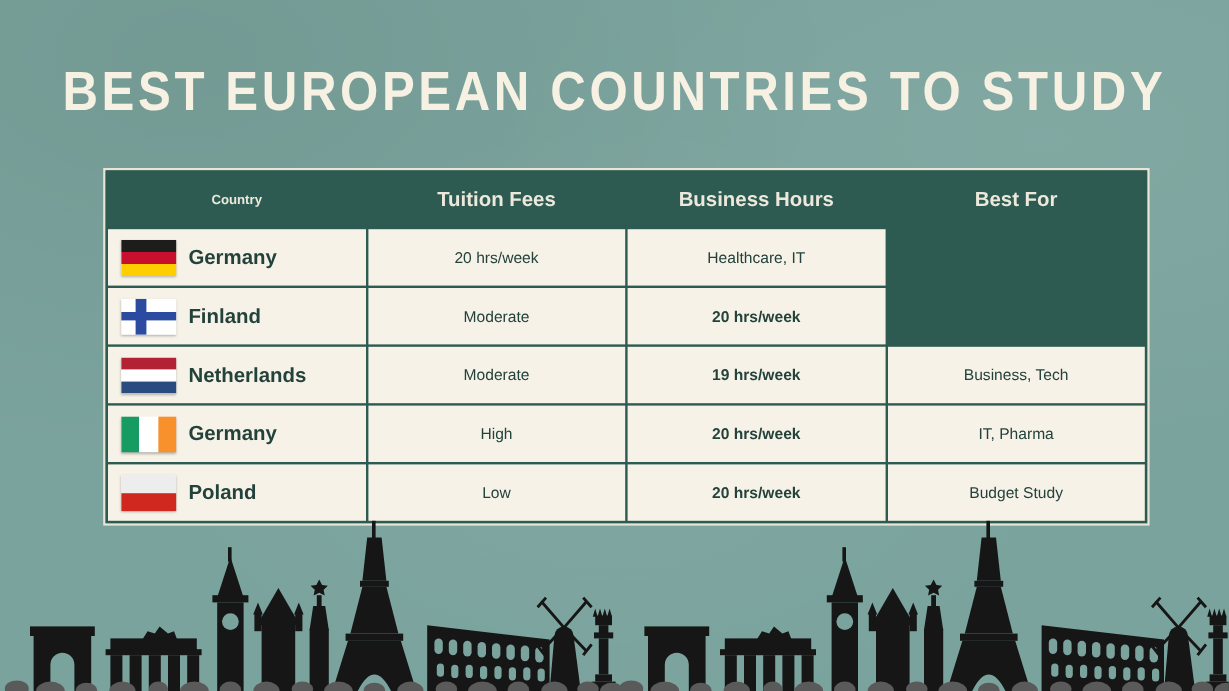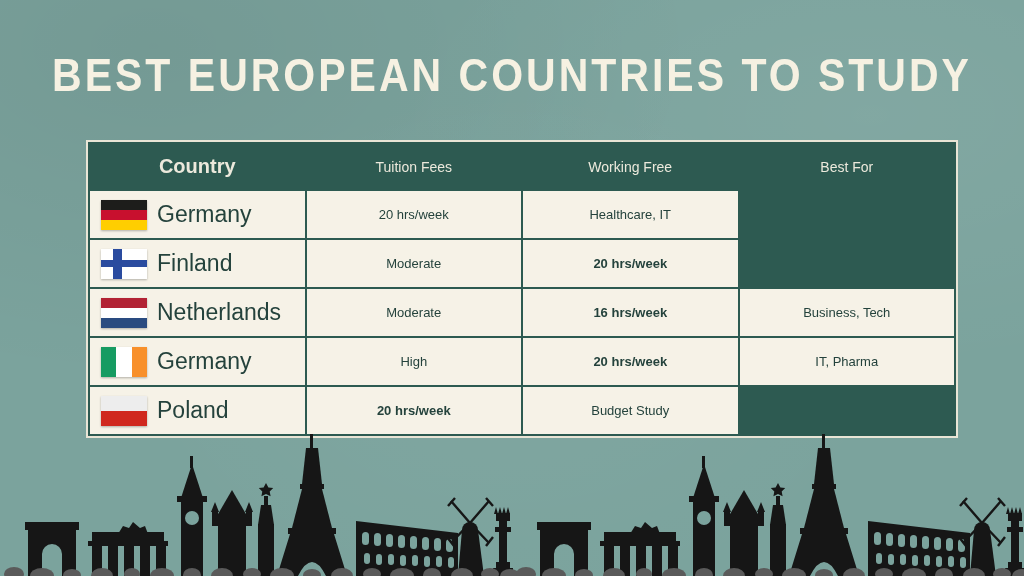--- a/index.html
+++ b/index.html
@@ -23,48 +23,48 @@
     position:absolute;left:88px;top:142px;width:864px;
     border:2px solid var(--grid-border,#2d5a51);
     box-shadow:0 0 0 2px var(--outer-border,#e9e5d6);
     background:var(--grid-border,#2d5a51);
   }
   .t-row{display:grid;grid-template-columns:1fr 1fr 1fr 1fr;gap:2px;margin-top:2px;}
   .t-row:first-child{margin-top:0;}
   .t-head .cell{
     background:var(--table-header-bg,#2d5a51);
     color:var(--header-text,#ece9dc);
-    height:45px;font-size:14px;font-weight:400;
+    height:45px;font-size:17px;font-weight:700;
   }
   .cell{
     display:flex;align-items:center;justify-content:center;
     background:var(--table-row-bg,#f6f2e7);
     color:var(--cell-text,#24423c);
     height:47px;font-size:13px;
   }
   .cell.emph{font-weight:700;}
-  .country-cell{justify-content:flex-start;padding-left:11px;font-size:23px;gap:10px;}
-  .t-head .country-cell{justify-content:center;padding-left:0;font-size:20px;}
+  .country-cell{justify-content:flex-start;padding-left:11px;font-size:17px;gap:10px;font-weight:bold;}
+  .t-head .country-cell{justify-content:center;padding-left:0;font-size:11px;}
   .flag{
     width:46px;height:30px;position:relative;overflow:hidden;flex:none;
     display:flex;box-shadow:0 1px 2px rgba(0,0,0,.28);
   }
   .flag i{display:block;}
   .skyline{position:absolute;left:0;bottom:0;width:1024px;height:150px;display:block;}
 </style>
 </head>
 <body>
 
 <div class="title">BEST EUROPEAN COUNTRIES TO STUDY</div>
 
 <div class="table-wrap">
   <div class="t-row t-head">
     <div class="cell country-cell emph">Country</div>
     <div class="cell">Tuition Fees</div>
-    <div class="cell">Working Free</div>
+    <div class="cell">Business Hours</div>
     <div class="cell">Best For</div>
   </div>
 
   <div class="t-row">
     <div class="cell country-cell">
       <span class="flag" style="flex-direction: column;">
           <i style="flex: 1 1 0%; background: rgb(29, 29, 27);"></i>
           <i style="flex: 1 1 0%; background: rgb(200, 16, 46);"></i>
           <i style="flex: 1 1 0%; background: rgb(255, 206, 0);"></i>
         </span>
@@ -89,21 +89,21 @@
   <div class="t-row">
     <div class="cell country-cell">
       <span class="flag" style="flex-direction: column;">
           <i style="flex: 1 1 0%; background: rgb(178, 34, 52);"></i>
           <i style="flex: 1 1 0%; background: rgb(255, 255, 255);"></i>
           <i style="flex: 1 1 0%; background: rgb(42, 75, 128);"></i>
         </span>
       <span>Netherlands</span>
     </div>
     <div class="cell">Moderate</div>
-    <div class="cell emph">16 hrs/week</div>
+    <div class="cell emph">19 hrs/week</div>
     <div class="cell">Business, Tech</div>
   </div>
 
   <div class="t-row">
     <div class="cell country-cell">
       <span class="flag" style="flex-direction: row;">
           <i style="flex: 1 1 0%; background: rgb(22, 155, 98);"></i>
           <i style="flex: 1 1 0%; background: rgb(255, 255, 255);"></i>
           <i style="flex: 1 1 0%; background: rgb(248, 144, 43);"></i>
         </span>
@@ -115,20 +115,21 @@
   </div>
 
   <div class="t-row">
     <div class="cell country-cell">
       <span class="flag" style="flex-direction: column;">
           <i style="flex: 1 1 0%; background: rgb(237, 237, 237);"></i>
           <i style="flex: 1 1 0%; background: rgb(208, 40, 30);"></i>
         </span>
       <span>Poland</span>
     </div>
+    <div class="cell">Low</div>
     <div class="cell emph">20 hrs/week</div>
     <div class="cell">Budget Study</div>
   </div>
 </div>
 
 <svg class="skyline" viewBox="0 0 1024 150" preserveAspectRatio="none" xmlns="http://www.w3.org/2000/svg">
   <defs>
     <g id="city">
 
       <rect x="25" y="96" width="54" height="8" fill="#161616"></rect>

